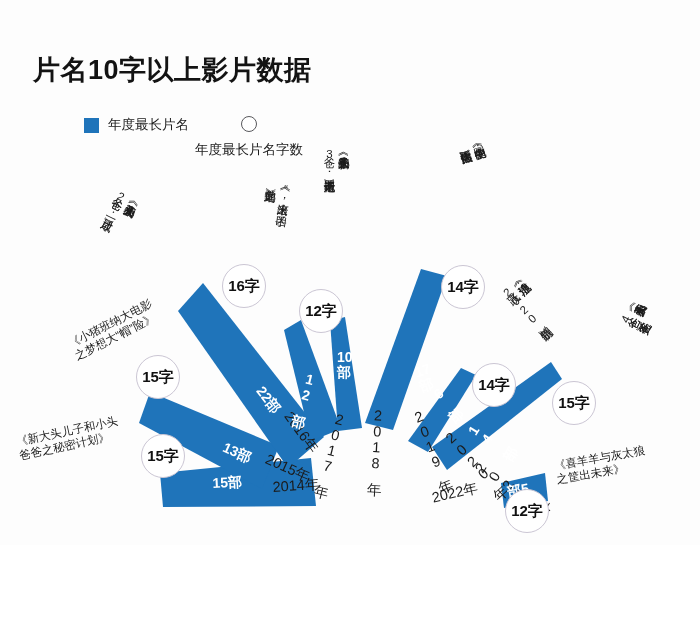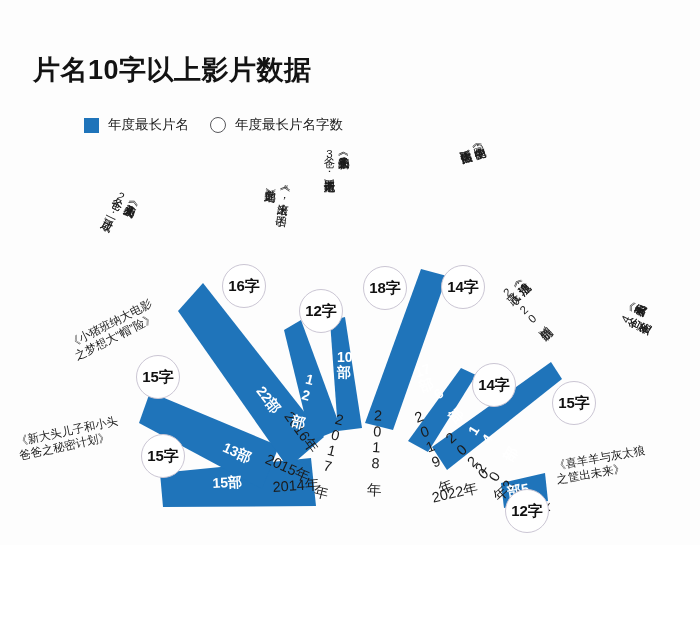--- a/index.html
+++ b/index.html
@@ -14,21 +14,21 @@
 
   
   .title{
     position:absolute;left:33px;top:52px;
     font-size:27px;font-weight:bold;color:#131313;
     letter-spacing:0.5px;white-space:nowrap;
   }
   .legend{position:absolute;left:34px;top:116px;height:18px;}
   .legend-item{position:absolute;display:flex;align-items:center;gap:9px;white-space:nowrap;}
   .legend-item.a{left:8px;margin-left:42px;}
-  .legend-item.b{left:176px;}
+  .legend-item.b{left:161px;flex-direction:column;}
   .sw-square{width:15px;height:15px;background:#1f74ba;display:block;}
   .sw-circle{width:14px;height:14px;border:1.4px solid #58585c;border-radius:50%;display:block;background:#fff;}
   .legend-label{font-size:13.5px;color:#1a1a1a;}
 
   
   .fan{position:absolute;left:0;top:0;width:700px;height:617px;}
   .fan svg{position:absolute;left:0;top:0;}
 
   
   .cbub{
@@ -117,21 +117,20 @@
     <div class="yr" style="left:295px;top:408px;transform:rotate(54deg);">2016年</div>
     <div class="nm vert" style="left:117px;top:188px;transform:rotate(26deg);height:108px;">《新大头儿子和小头
 爸爸2：一日成才》</div>
 
     <div class="cbub" style="left:299px;top:289px;">12字</div>
     <div class="cnt vert" style="left:305px;top:370px;transform:rotate(14deg);height:44px;">12部</div>
     <div class="yr vert" style="left:334px;top:410px;transform:rotate(14deg);height:64px;">2017年</div>
     <div class="nm vert" style="left:265px;top:180px;transform:rotate(8deg);height:100px;">《“滚出来，凶手”
 之鹤仙案》</div>
 
-    <div class="cbub" style="left:363px;top:266px;">18字</div>
     <div class="cnt" style="left:337px;top:350px;white-space:pre;line-height:1.05;">10
 部</div>
     <div class="yr vert" style="left:371px;top:407px;transform:rotate(3deg);height:64px;">2018年</div>
     <div class="nm vert" style="left:322px;top:148px;transform:rotate(0deg);height:110px;">《新大头儿子和小头爸
 爸3：俄罗斯奇遇记》</div>
 
     <div class="cbub" style="left:441px;top:265px;">14字</div>
     <div class="cnt" style="left:413px;top:366px;white-space:pre;line-height:1.05;transform:rotate(-18deg);">17
 部</div>
     <div class="yr vert" style="left:409px;top:412px;transform:rotate(-21deg);height:64px;">2019年</div>

